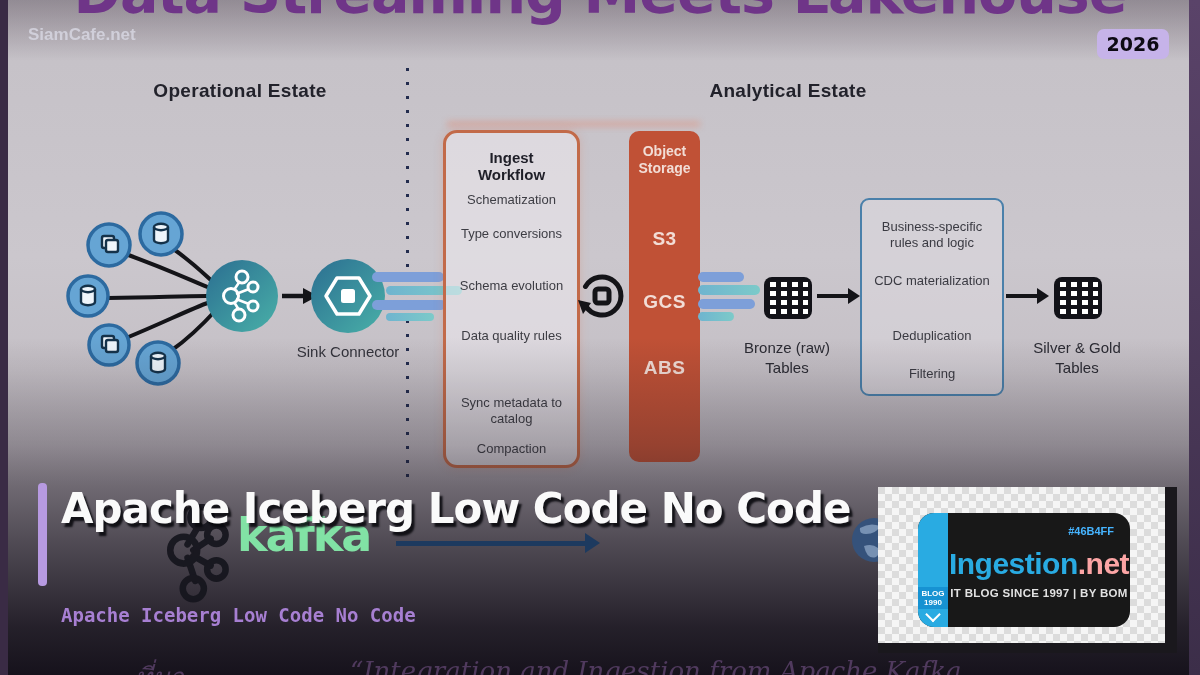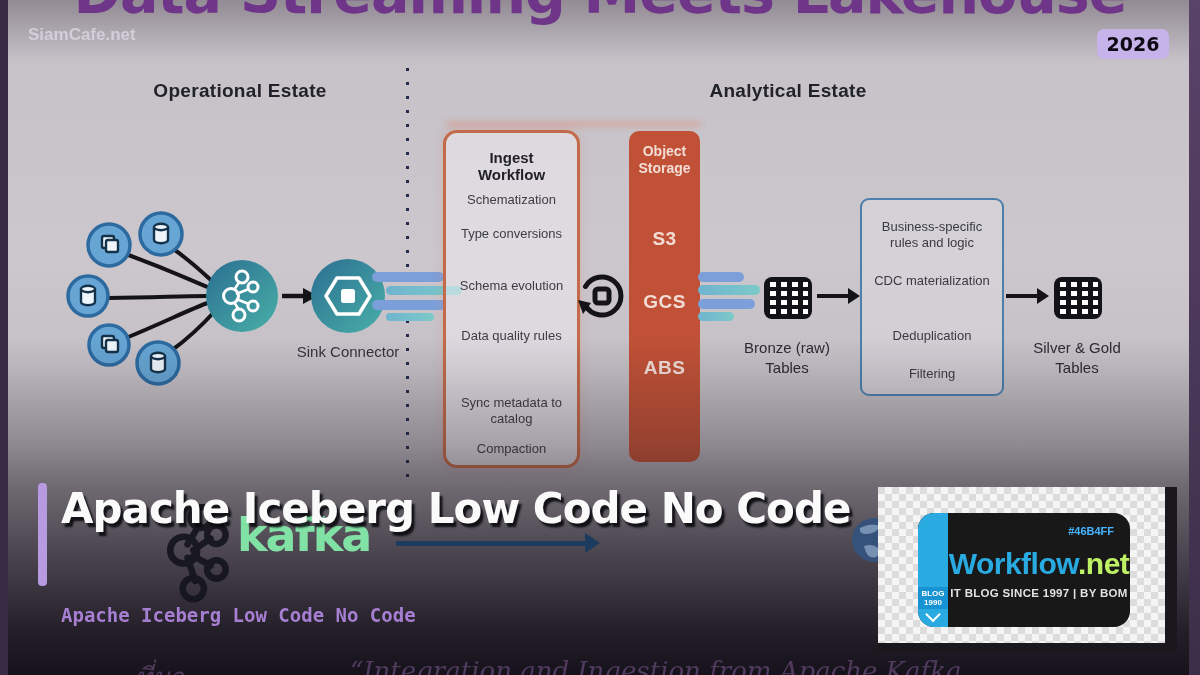--- a/index.html
+++ b/index.html
@@ -89,21 +89,21 @@
         box-shadow:inset -12px -10px 0 0 #1a181d;}
   .badge{position:absolute;left:40px;top:26px;width:212px;height:114px;background:#181818;border-radius:16px;}
   .badge-stripe{position:absolute;left:0;top:0;width:30px;height:100%;background:#29abe2;border-radius:16px 0 0 16px;}
   .since-box{position:absolute;left:0;bottom:18px;width:100%;padding:2px 0;background:#1792d2;
         text-align:center;font-size:8px;font-weight:bold;color:#fff;line-height:1.15;}
   .chev{position:absolute;left:50%;bottom:7px;width:9px;height:9px;border-right:2.5px solid #fff;
         border-bottom:2.5px solid #fff;transform:translateX(-50%) rotate(45deg);}
   .badge-hex{position:absolute;right:16px;top:12px;font-size:11px;font-weight:bold;color:#46b4ff;}
   .badge-main{position:absolute;left:30px;right:0;top:34px;text-align:center;}
   .brand{font-size:30px;font-weight:bold;color:#29abe2;letter-spacing:-.5px;}
-  .brand-suffix{color:#bef264;}
+  .brand-suffix{color:#fca5a5;}
   .tagline{margin-top:6px;font-size:11.5px;letter-spacing:.3px;color:#e2e2e2;font-weight:bold;}
 </style>
 </head>
 <body>
 
 <div class="stage">
   <div class="slide"></div>
 
   <div class="diag">
     <div class="estate-h op">Operational Estate</div>
@@ -299,20 +299,20 @@
     <div class="badge">
       <div class="badge-stripe">
         <div class="since-box">
           <div>BLOG</div>
           <div>1990</div>
         </div>
         <div class="chev"></div>
       </div>
       <div class="badge-hex">#46B4FF</div>
       <div class="badge-main">
-        <div class="brand"><span>Workflow</span><span class="brand-suffix">.net</span></div>
+        <div class="brand"><span>Ingestion</span><span class="brand-suffix">.net</span></div>
         <div class="tagline">IT BLOG SINCE 1997 | BY BOM</div>
       </div>
     </div>
   </div>
 
   <div class="edge-right"></div>
 </div>
 
 </body></html>

